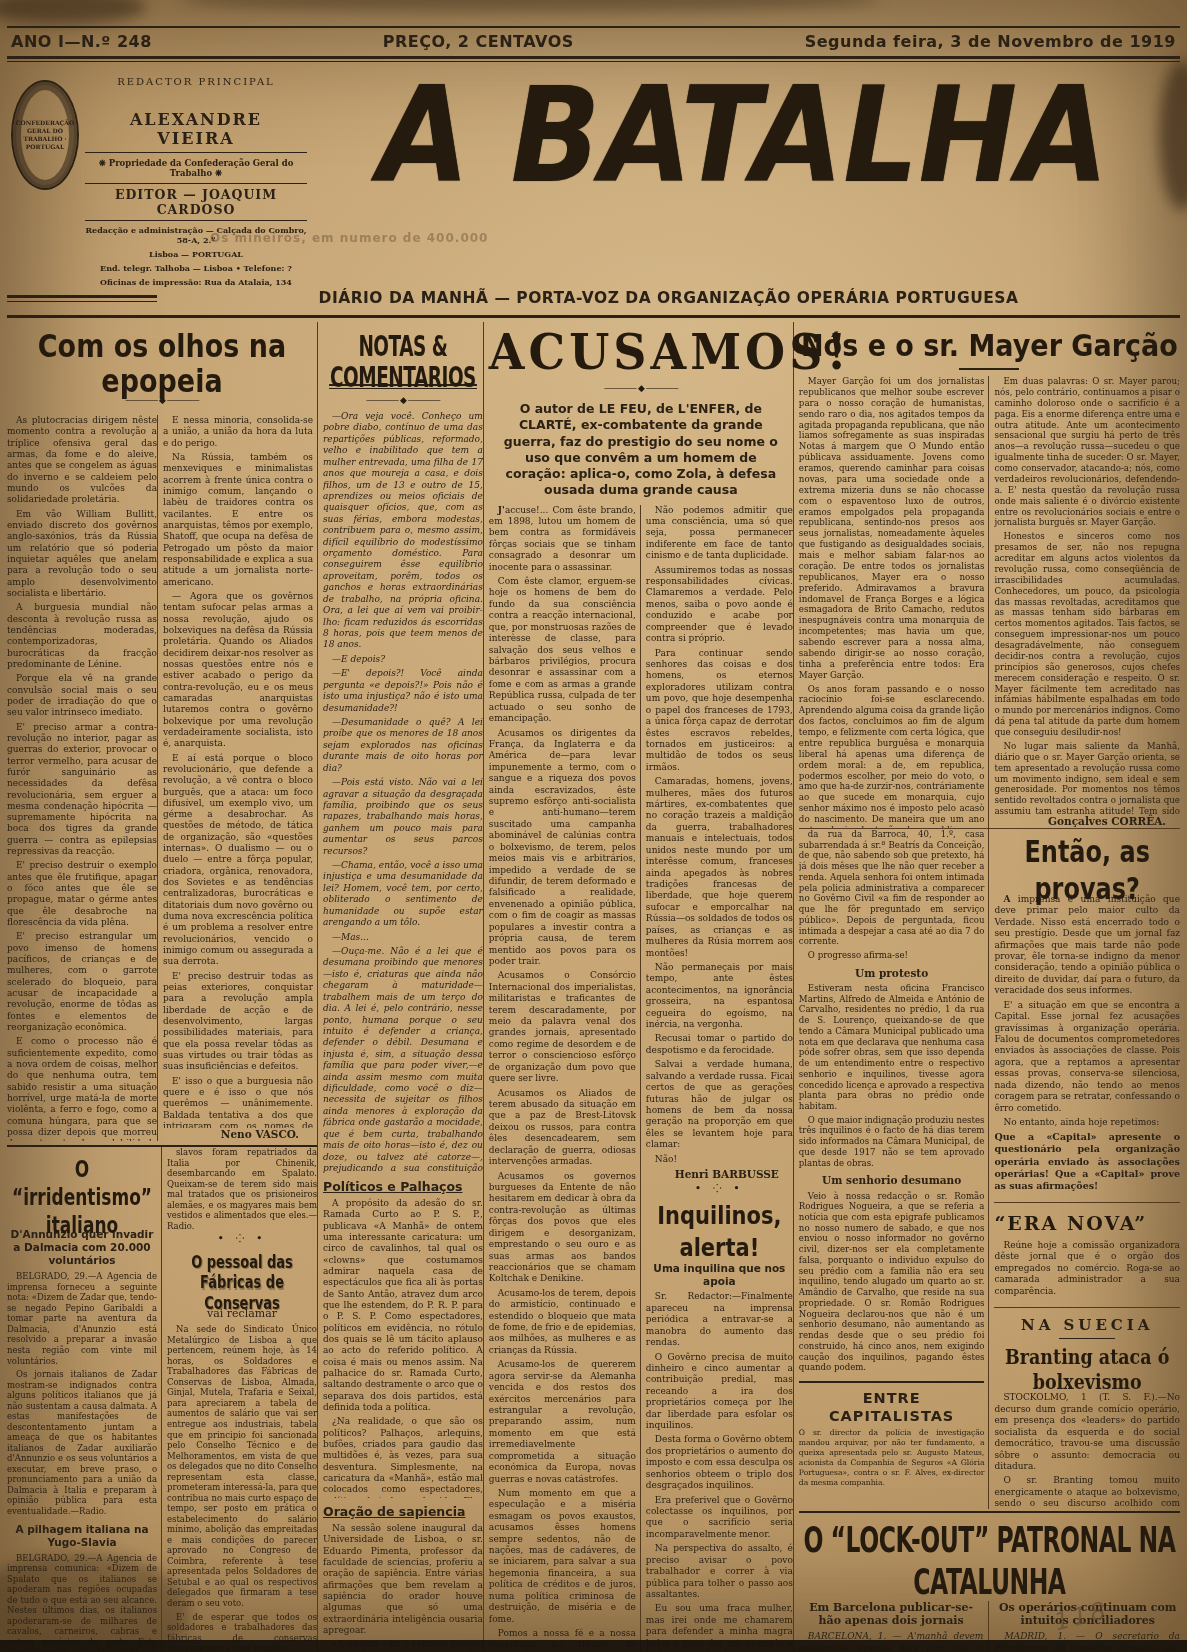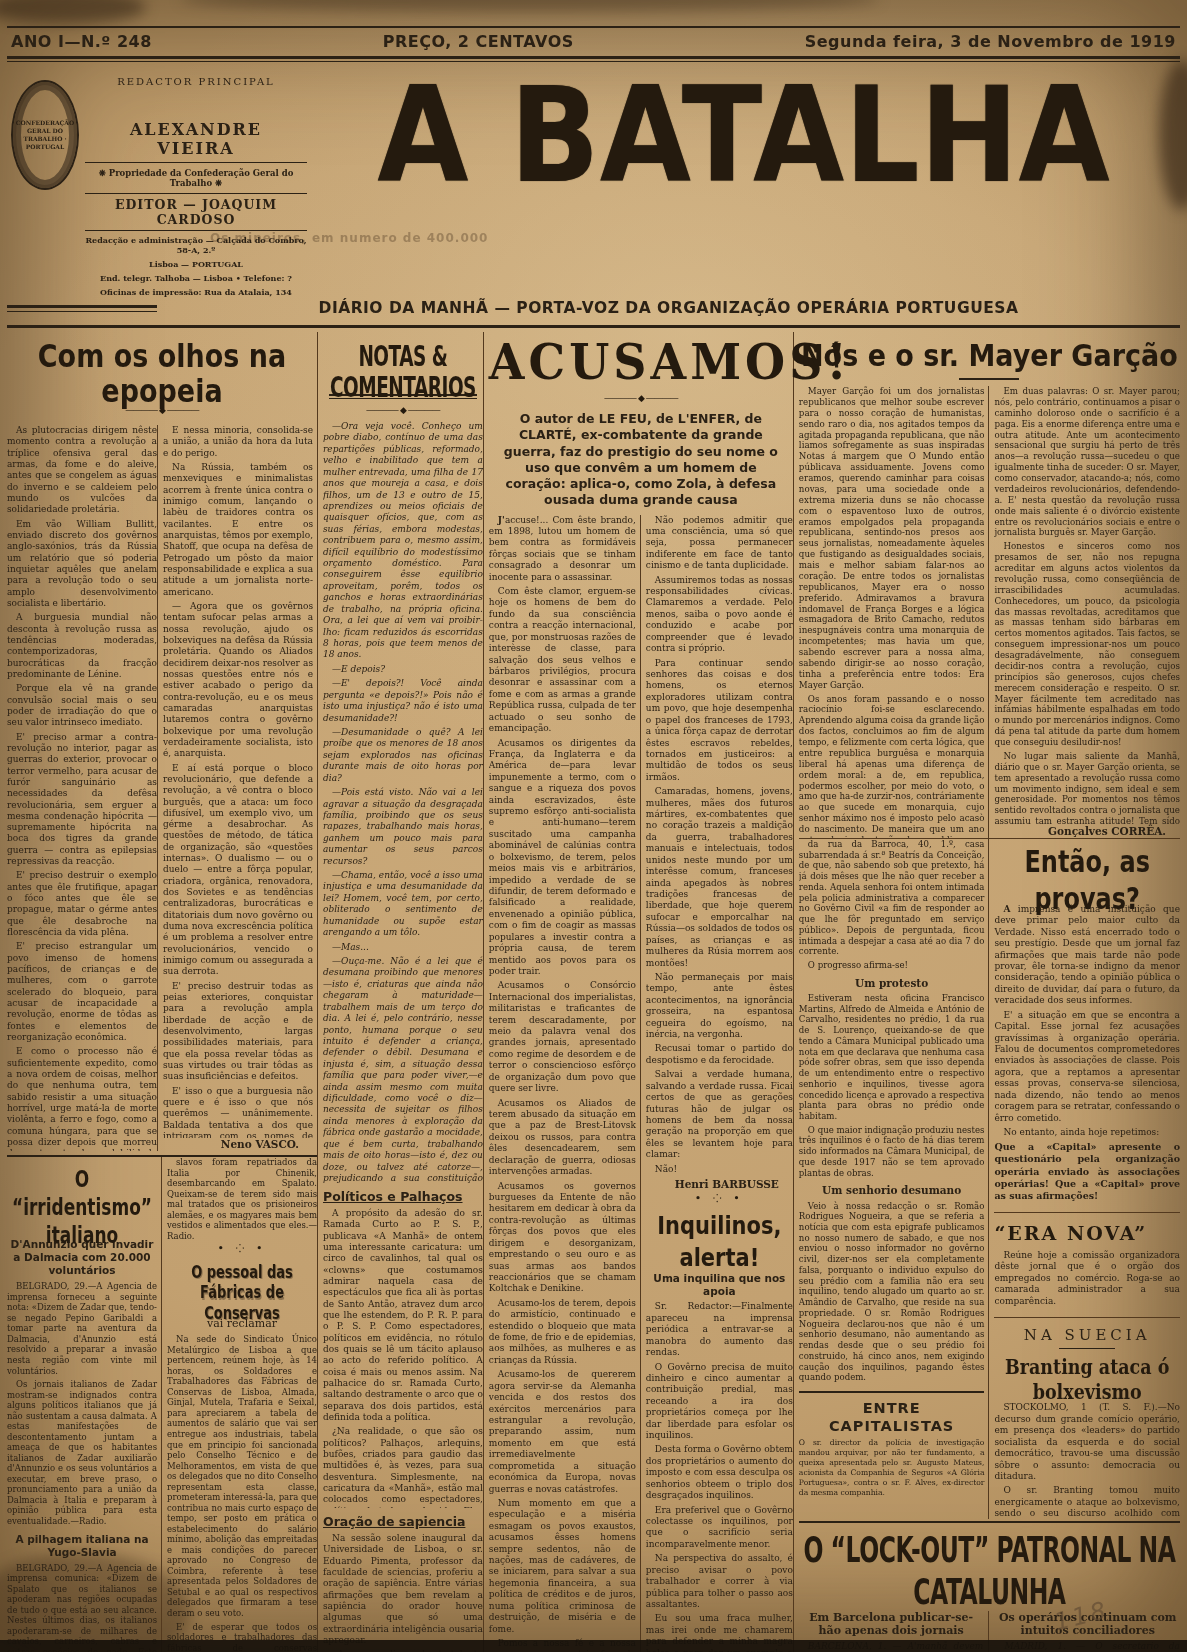--- a/index.html
+++ b/index.html
@@ -36,26 +36,26 @@
   
   .masthead{display:flex;align-items:stretch;padding:6px 0 0}
   .staff{width:300px;text-align:center;position:relative;padding-left:78px;box-sizing:border-box;
     font-family:"DejaVu Serif",serif}
   .seal{position:absolute;left:4px;top:12px;width:68px;height:110px;border-radius:50%;
     border:2px solid #2b2115;box-shadow:inset 0 0 0 3px rgba(43,33,21,.25), inset 0 0 0 8px rgba(43,33,21,.55);
     display:flex;align-items:center;justify-content:center;text-align:center;
     font-size:6px;font-weight:bold;line-height:1.3;padding:6px;box-sizing:border-box;color:#2b2115}
   .staff .lbl{font-size:10px;letter-spacing:2px;margin-top:8px}
   .staff .name{font-size:16px;font-weight:bold;letter-spacing:2px;border-bottom:1px solid #2b2115;
-    display:inline-block;padding:2px 6px 4px;margin-top:12px}
+    display:inline-block;padding:2px 6px 4px;margin-top:2px}
   .staff .own{font-size:8.5px;font-weight:bold;margin-top:5px}
   .staff .ed{font-size:12.5px;font-weight:bold;letter-spacing:1px;margin-top:5px;
     border-top:1px solid #2b2115;border-bottom:1px solid #2b2115;display:inline-block;padding:3px 4px}
   .staff .adr{font-size:8px;margin-top:4px;font-weight:bold}
-  .titlebox{flex:1;text-align:center;}
+  .titlebox{flex:1;text-align:center;font-style:italic;}
   .paper-title{font-family:"DejaVu Sans","Liberation Sans",sans-serif;font-weight:bold;
     font-size:118px;line-height:1.02;letter-spacing:0px;transform:scaleY(1.12);transform-origin:top center;
     color:#241a0e;text-shadow:0 0 1px rgba(36,26,14,.8)}
   .subrow{display:flex;align-items:center;margin-top:2px}
   .subrow .dbl{width:150px;border-top:3px solid #2b2115;border-bottom:1px solid #2b2115;height:3px}
   .subrow .sub{flex:1;text-align:center;font-family:"DejaVu Sans",sans-serif;font-weight:bold;
     font-size:15.5px;letter-spacing:.5px}
   .mast-bottom{height:3px;background:#2b2115;margin-top:8px}
 
   
@@ -131,21 +131,21 @@
   .d-right{width:50%;padding-left:5px;box-sizing:border-box;font-size:9px;line-height:1.27;overflow:hidden}
   .smallhead{font-weight:bold;font-size:10.5px;text-align:center;margin:6px 0 3px}
   .cap-title{font-family:"DejaVu Sans",sans-serif;font-weight:bold;font-size:14.5px;text-align:center;
     letter-spacing:1px;margin:8px 0 3px;border-top:2px solid #2b2115;padding-top:6px}
   .cap-body{font-size:7.6px;line-height:1.3;text-align:justify}
   .pv-title{font-family:"DejaVu Sans",sans-serif;font-weight:bold;font-size:24px;text-align:center;
     transform:scaleY(1.25);transform-origin:top center;margin-top:4px}
   .pv-appeal{font-weight:bold;font-size:9.5px;text-align:justify;margin-top:3px}
   .en-title{font-family:"DejaVu Serif",serif;font-weight:bold;font-size:19px;letter-spacing:2px;
     margin:10px 0 5px;border-top:1px solid #53391e;padding-top:8px}
-  .su-kick{font-family:"DejaVu Serif",serif;font-weight:normal;font-size:15px;letter-spacing:4px;text-align:center;
+  .su-kick{font-family:"DejaVu Serif",serif;font-weight:bold;font-size:15px;letter-spacing:4px;text-align:center;
     margin-top:10px;border-top:1px solid #53391e;padding-top:8px}
   .su-krule{width:56px;border-top:1px solid #2b2115;margin:3px auto 5px}
   .su-title{font-family:"DejaVu Serif",serif;font-weight:bold;font-size:17.5px;text-align:center;margin-bottom:4px;
     transform:scaleY(1.15);transform-origin:top center}
   .lk{border-top:2px solid #2b2115;margin-top:2px}
   .lk-title{font-family:"DejaVu Sans",sans-serif;font-weight:bold;font-size:23.5px;text-align:center;
     transform:scaleY(1.5);transform-origin:top center;margin-top:6px;letter-spacing:-.5px}
   .lk-cols{display:flex;margin-top:26px}
   .lk-col{width:50%;box-sizing:border-box;font-size:9px;line-height:1.28;font-style:italic}
   .lk-col1{border-right:1px solid #53391e;padding-right:5px}

